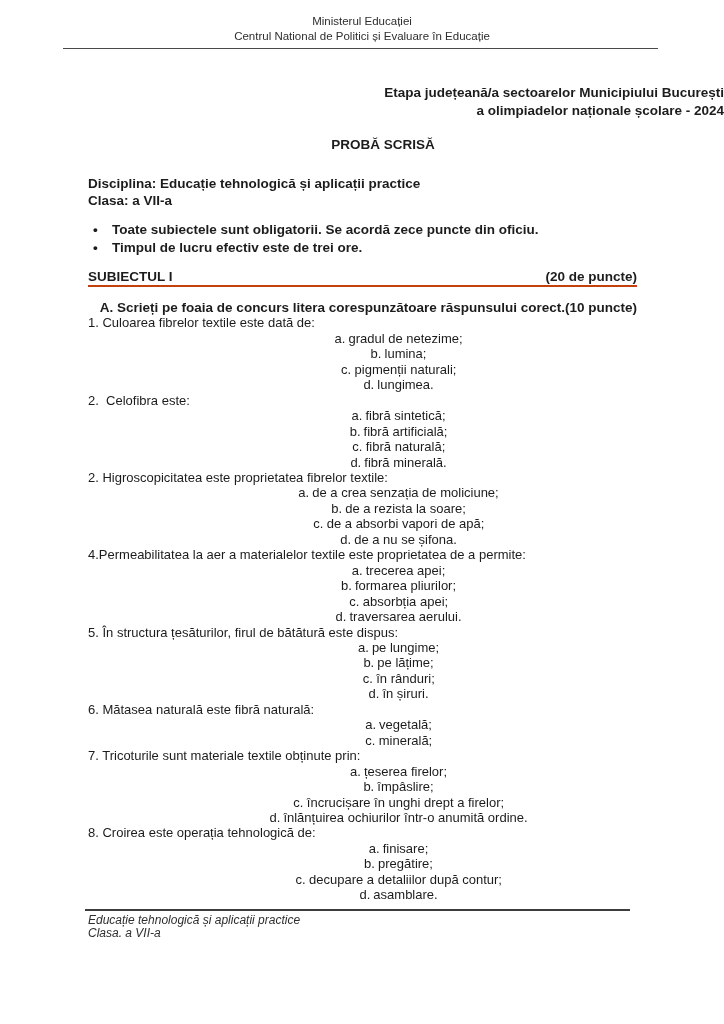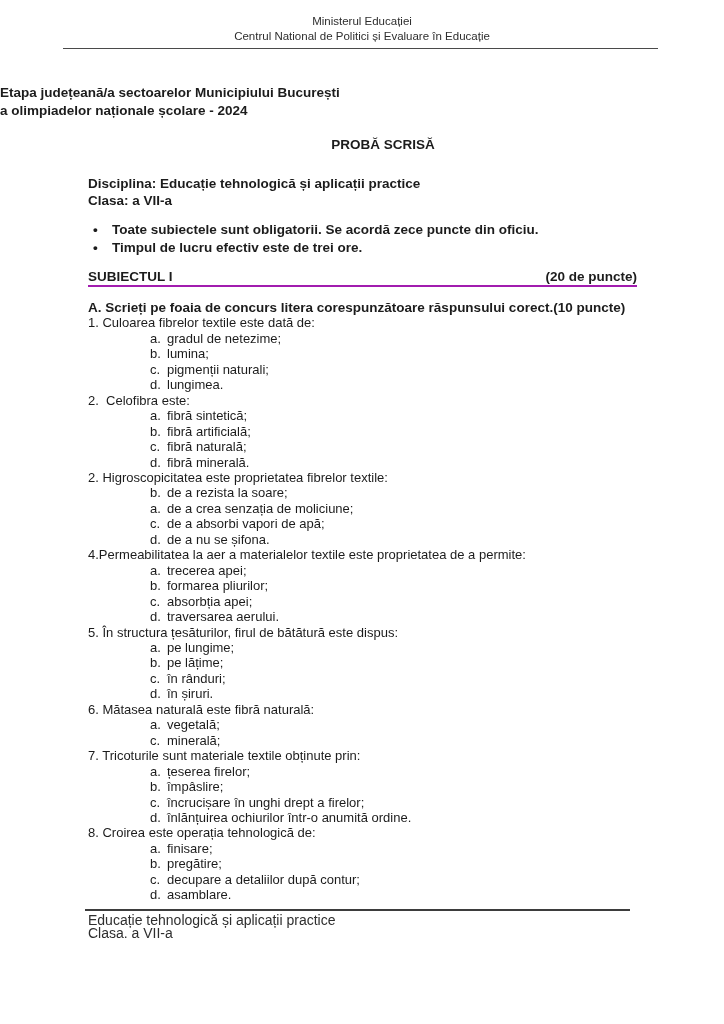--- a/index.html
+++ b/index.html
@@ -21,21 +21,21 @@
     line-height: 14.5px;
     color: #2e2e2e;
   }
   .header-rule {
     border-top: 1px solid #4a4a4a;
     margin: 5px 66px 0 63px;
   }
   
   .title-block {
     margin-top: 35px;
-    text-align: left;
+    text-align: right;
     font-size: 13.5px;
     font-weight: bold;
     line-height: 18px;
   }
   .proba-title {
     margin-top: 16px;
     text-align: center;
     font-size: 13.5px;
     font-weight: bold;
     line-height: 18px;
@@ -59,48 +59,49 @@
   .bullet-glyph { width: 19px; flex: 0 0 19px; }
   
   .subject-row {
     margin: 12px 87px 0 88px;
     display: flex;
     justify-content: space-between;
     font-size: 13.5px;
     font-weight: bold;
     line-height: 15px;
     padding-bottom: 1px;
-    border-bottom: 2px solid #a21caf;
+    border-bottom: 2px solid #c2410c;
   }
   .partA-row {
     margin: 13px 87px 0 88px;
     display: flex;
-    justify-content: flex-start;
+    justify-content: flex-end;
     font-size: 13.5px;
     font-weight: bold;
     line-height: 15.45px;
   }
   
   .questions {
     margin: 0 80px 0 88px;
     font-size: 13px;
     line-height: 15.45px;
   }
   .q-line { white-space: pre-wrap; }
-  .opt { padding-left: 62px; }
+  .opt { padding-left: 62px; text-align: center; }
   .opt-letter { display: inline-block; width: 17px; }
   
   .doc-footer {
     position: absolute;
     left: 0;
     right: 0;
     top: 909px;
-    font-size: 14px;
+    font-size: 12px;
     line-height: 13px;
     color: #2e2e2e;
+    font-style: italic;
   }
   .footer-rule {
     border-top: 2px solid #3d3d3d;
     margin: 0 94px 3px 85px;
   }
   .footer-text { margin-left: 88px; }
   .footer-page { text-align: center; margin-top: 1px; }
 </style>
 </head>
 <body>
@@ -151,22 +152,22 @@
       <div class="opt"><span class="opt-letter">a.</span><span>gradul de netezime;</span></div>
       <div class="opt"><span class="opt-letter">b.</span><span>lumina;</span></div>
       <div class="opt"><span class="opt-letter">c.</span><span>pigmenții naturali;</span></div>
       <div class="opt"><span class="opt-letter">d.</span><span>lungimea.</span></div>
       <div class="q-line">2.  Celofibra este:</div>
       <div class="opt"><span class="opt-letter">a.</span><span>fibră sintetică;</span></div>
       <div class="opt"><span class="opt-letter">b.</span><span>fibră artificială;</span></div>
       <div class="opt"><span class="opt-letter">c.</span><span>fibră naturală;</span></div>
       <div class="opt"><span class="opt-letter">d.</span><span>fibră minerală.</span></div>
       <div class="q-line">2. Higroscopicitatea este proprietatea fibrelor textile:</div>
+      <div class="opt"><span class="opt-letter">a.</span><span>de a crea senzația de moliciune;</span></div>
       <div class="opt"><span class="opt-letter">b.</span><span>de a rezista la soare;</span></div>
-      <div class="opt"><span class="opt-letter">a.</span><span>de a crea senzația de moliciune;</span></div>
       <div class="opt"><span class="opt-letter">c.</span><span>de a absorbi vapori de apă;</span></div>
       <div class="opt"><span class="opt-letter">d.</span><span>de a nu se șifona.</span></div>
       <div class="q-line">4.Permeabilitatea la aer a materialelor textile este proprietatea de a permite:</div>
       <div class="opt"><span class="opt-letter">a.</span><span>trecerea apei;</span></div>
       <div class="opt"><span class="opt-letter">b.</span><span>formarea pliurilor;</span></div>
       <div class="opt"><span class="opt-letter">c.</span><span>absorbția apei;</span></div>
       <div class="opt"><span class="opt-letter">d.</span><span>traversarea aerului.</span></div>
       <div class="q-line">5. În structura țesăturilor, firul de bătătură este dispus:</div>
       <div class="opt"><span class="opt-letter">a.</span><span>pe lungime;</span></div>
       <div class="opt"><span class="opt-letter">b.</span><span>pe lățime;</span></div>

